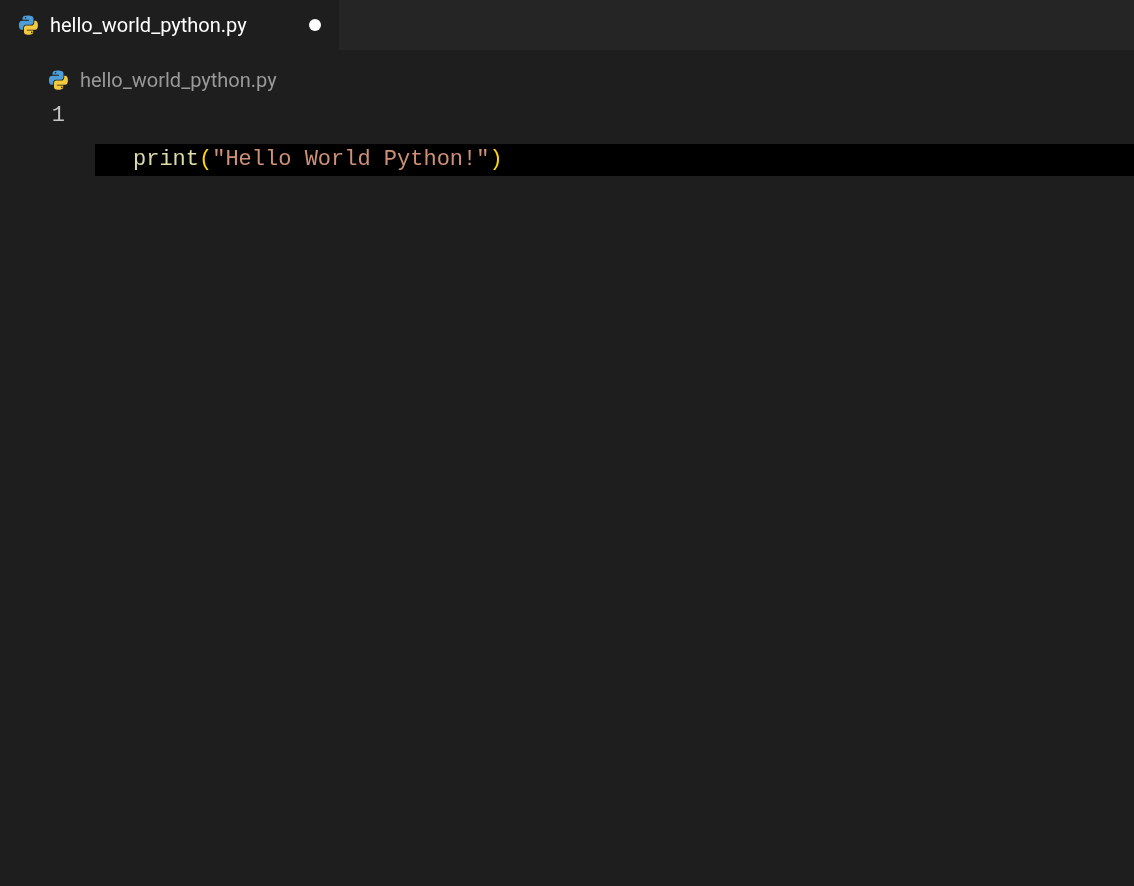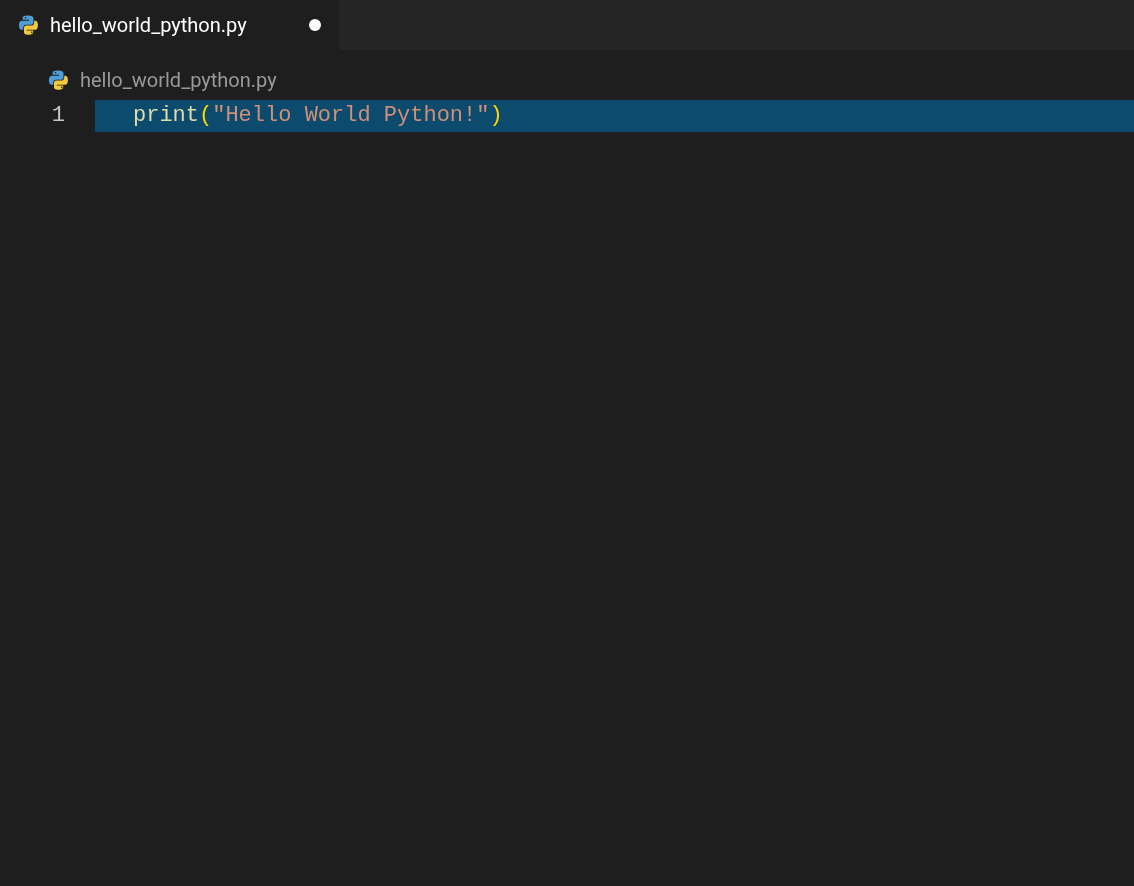--- a/index.html
+++ b/index.html
@@ -54,21 +54,22 @@
       width: 95px;
       text-align: right;
       padding-right: 30px;
       color: #c6c6c6;
       user-select: none;
       line-height: 32px;
     }
     .code-lines {
       flex: 1;
       line-height: 32px;
-      background: #0c4a6e;
+      background: #000000;
+      margin-top: 44px;
     }
     .code-line {
       padding-left: 38px;
       white-space: pre;
       height:32px;
       display:flex;
       align-items:center;
     }
     .tok-func   { color: #dcdcaa; }
     .tok-paren  { color: #ffd700; }

